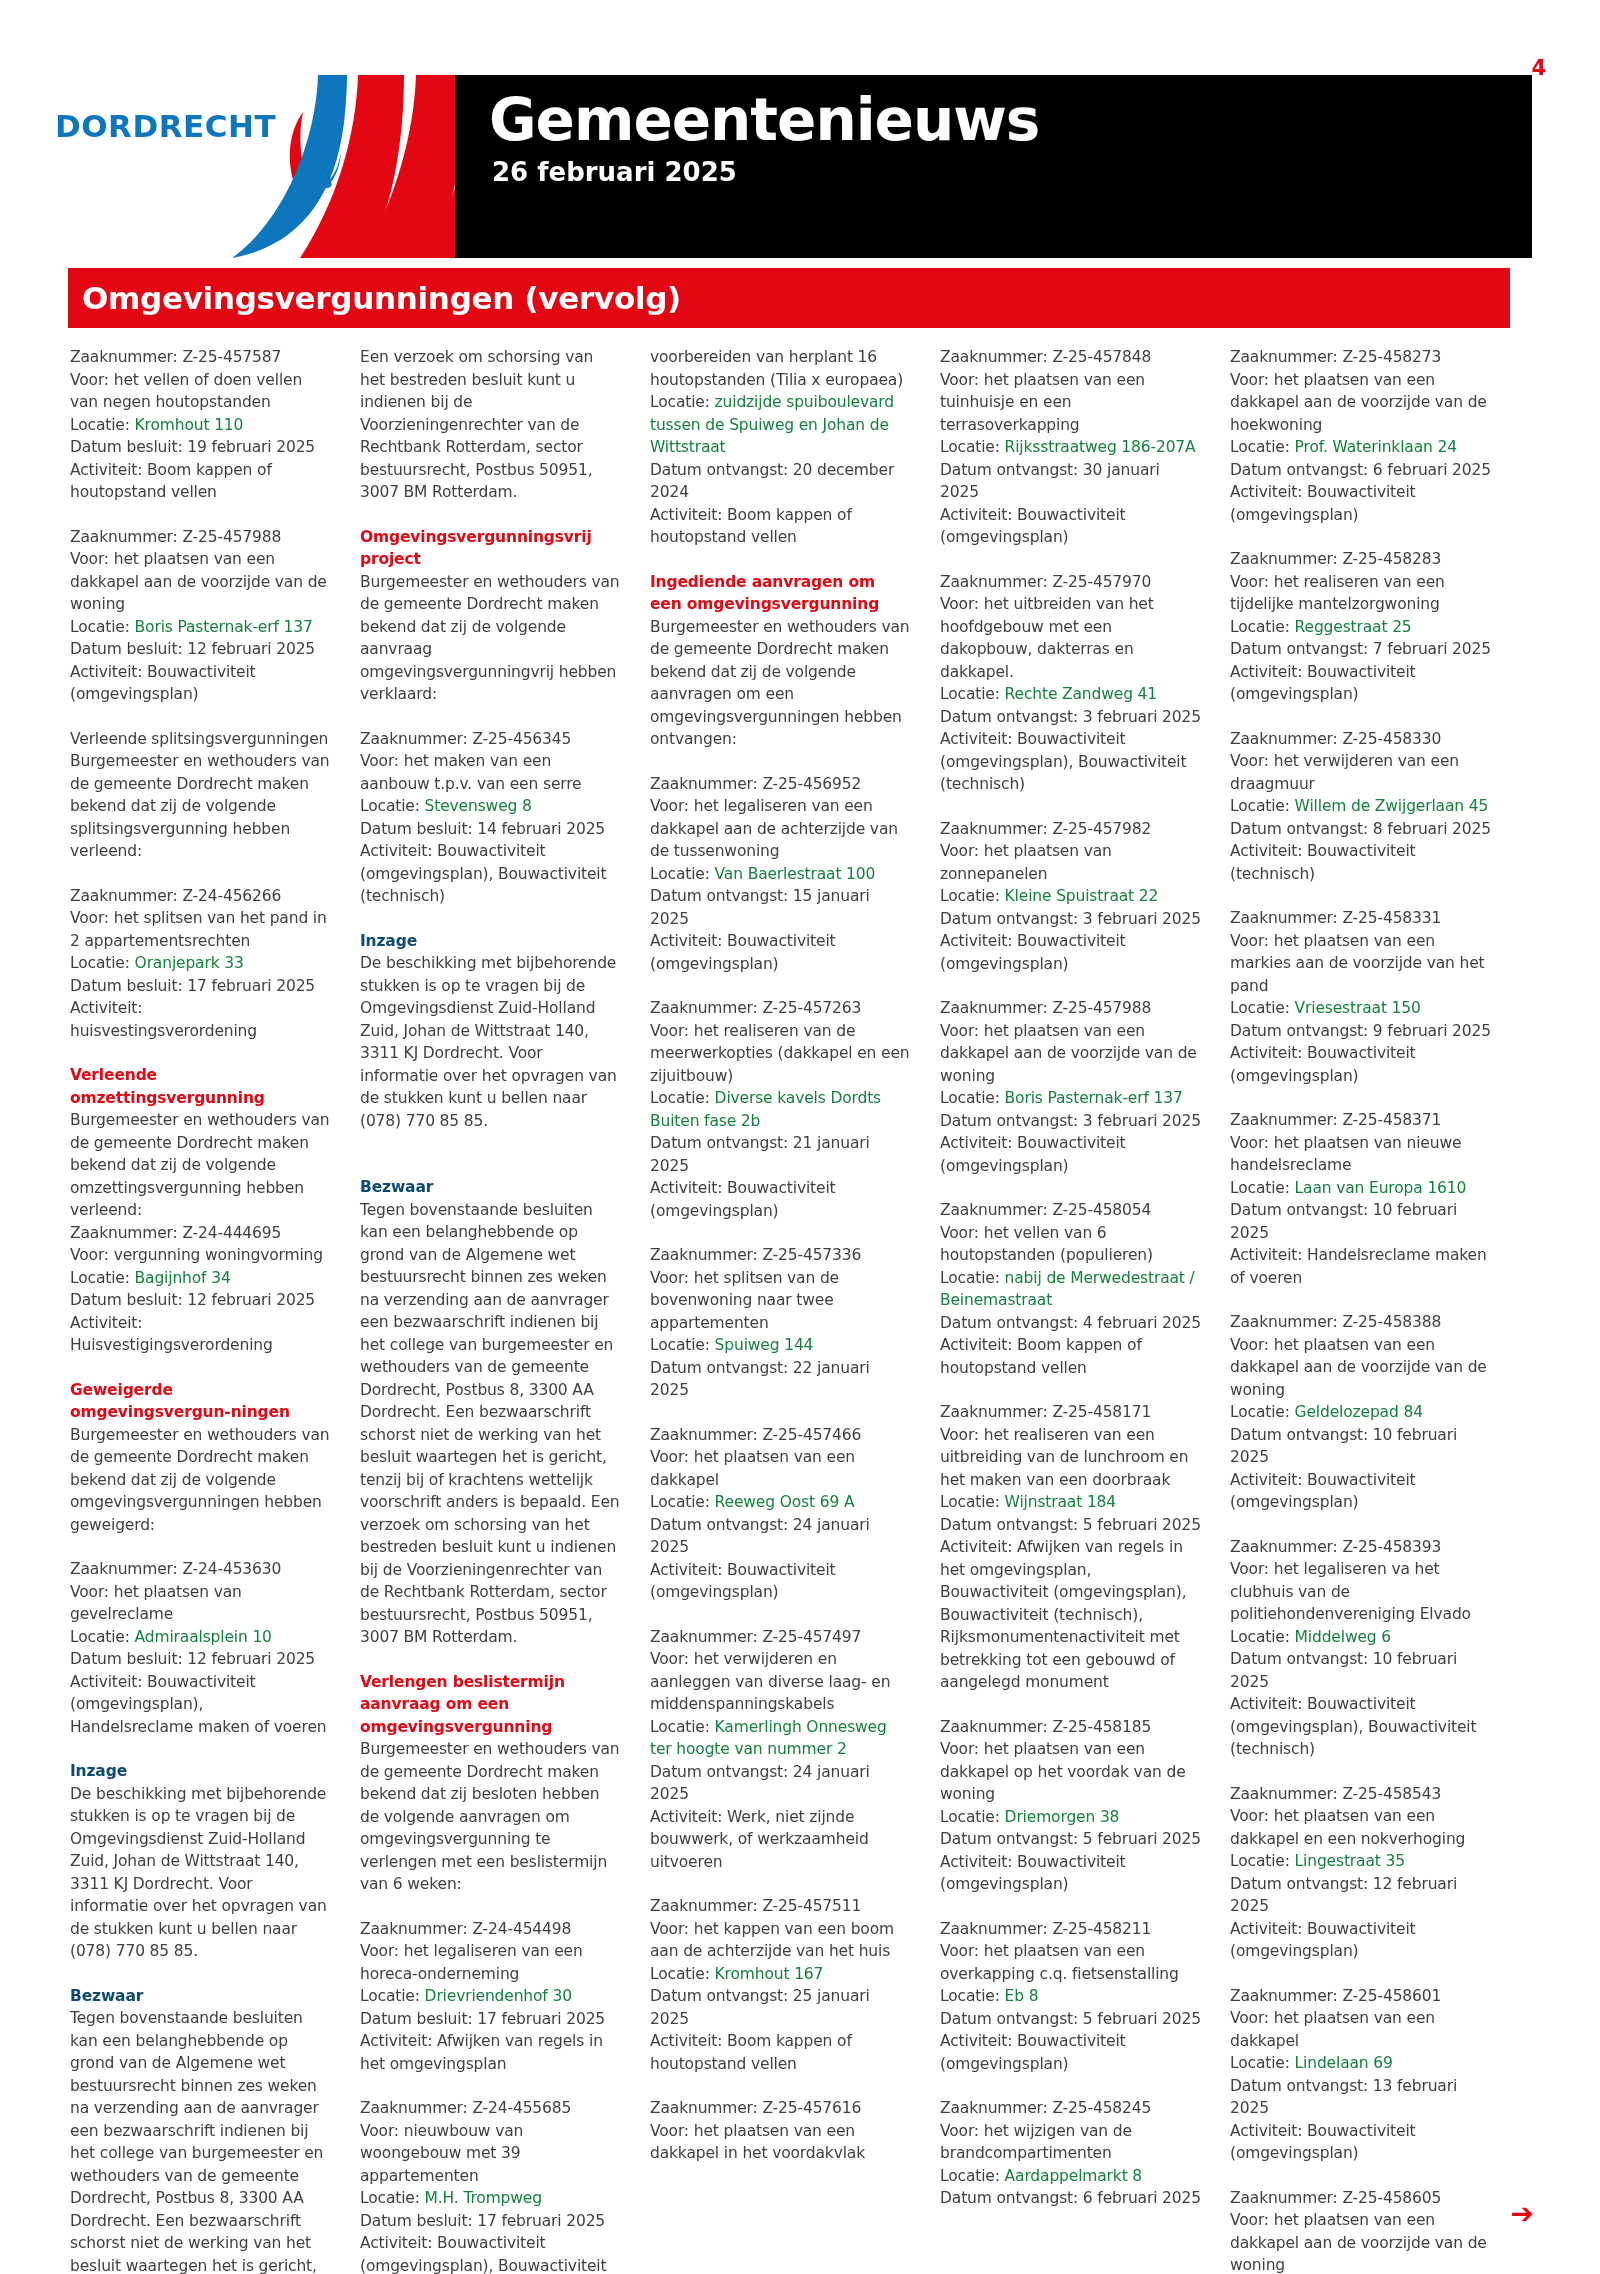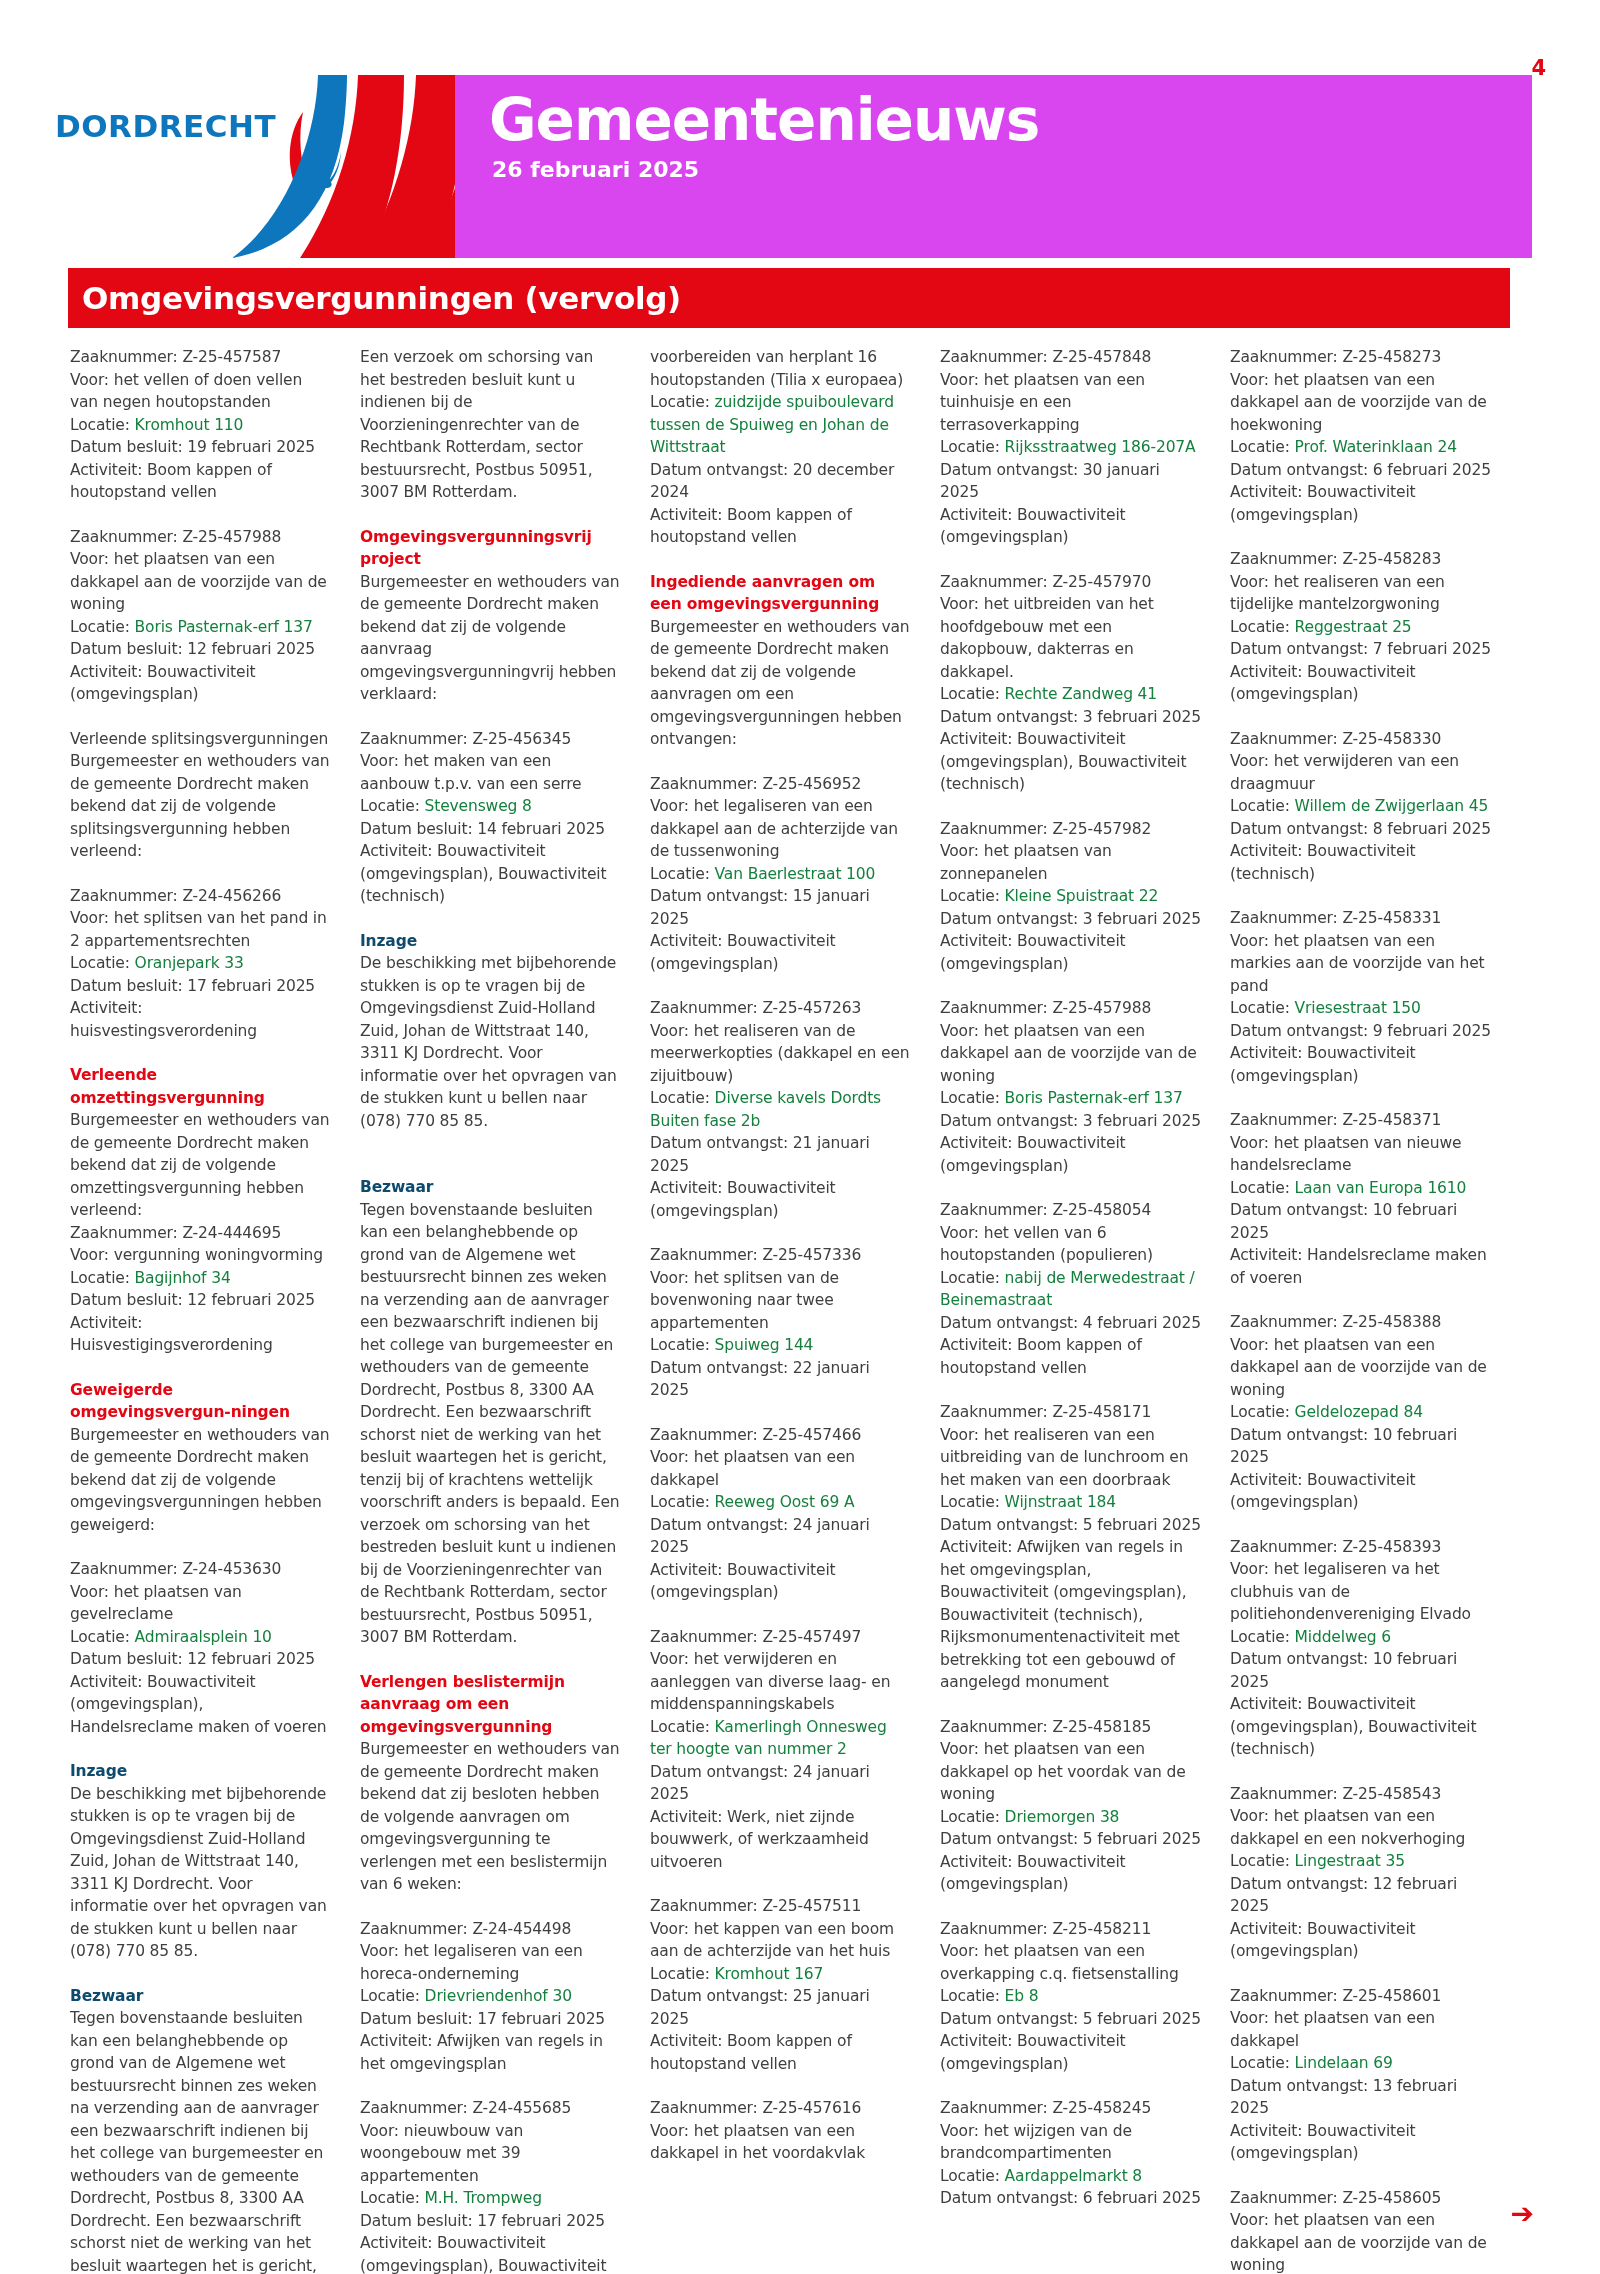--- a/index.html
+++ b/index.html
@@ -6,23 +6,23 @@
   body{
     width:1600px;height:2274px;position:relative;background:#ffffff;
     font-family:"DejaVu Sans","Liberation Sans",sans-serif;
     color:#3f3f3e;overflow:hidden;
   }
   
   .masthead{position:absolute;left:0;top:0;width:1600px;height:300px;}
   .page-number{position:absolute;top:56px;right:54px;color:#e30613;font-weight:bold;font-size:21px;}
   .logo{position:absolute;left:55px;top:108px;display:flex;gap:8px;}
   .logo-text{color:#0e76bc;font-weight:bold;font-size:31px;letter-spacing:.5px;font-family:"DejaVu Sans","Liberation Sans",sans-serif;}
-  .red-block{position:absolute;left:455px;right:68px;top:75px;height:183px;background:#d946ef;}
+  .red-block{position:absolute;left:455px;right:68px;top:75px;height:183px;background:#000000;}
   .masthead-title{color:#fff;font-weight:800;font-size:58px;letter-spacing:-1px;margin:14px 0 0 34px;line-height:62px;}
-  .masthead-date{color:#fff;font-weight:bold;font-size:22px;margin:6px 0 0 37px;}
+  .masthead-date{color:#fff;font-weight:bold;font-size:26px;margin:6px 0 0 37px;}
   .waves{position:absolute;left:232px;top:75px;width:250px;height:183px;}
   
   .section-bar{position:absolute;left:68px;right:90px;top:268px;height:60px;background:#e30613;display:flex;align-items:center;}
   .section-bar .title{color:#fff;font-weight:bold;font-size:31px;margin-left:14px;letter-spacing:-.3px;}
   
   .columns{position:absolute;left:70px;top:346px;display:flex;gap:29px;}
   .col{width:261px;font-size:15.5px;line-height:22.5px;letter-spacing:-.15px;}
   .gap{height:22px;}
   .blk{}
   .ln{min-height:22.5px;}

